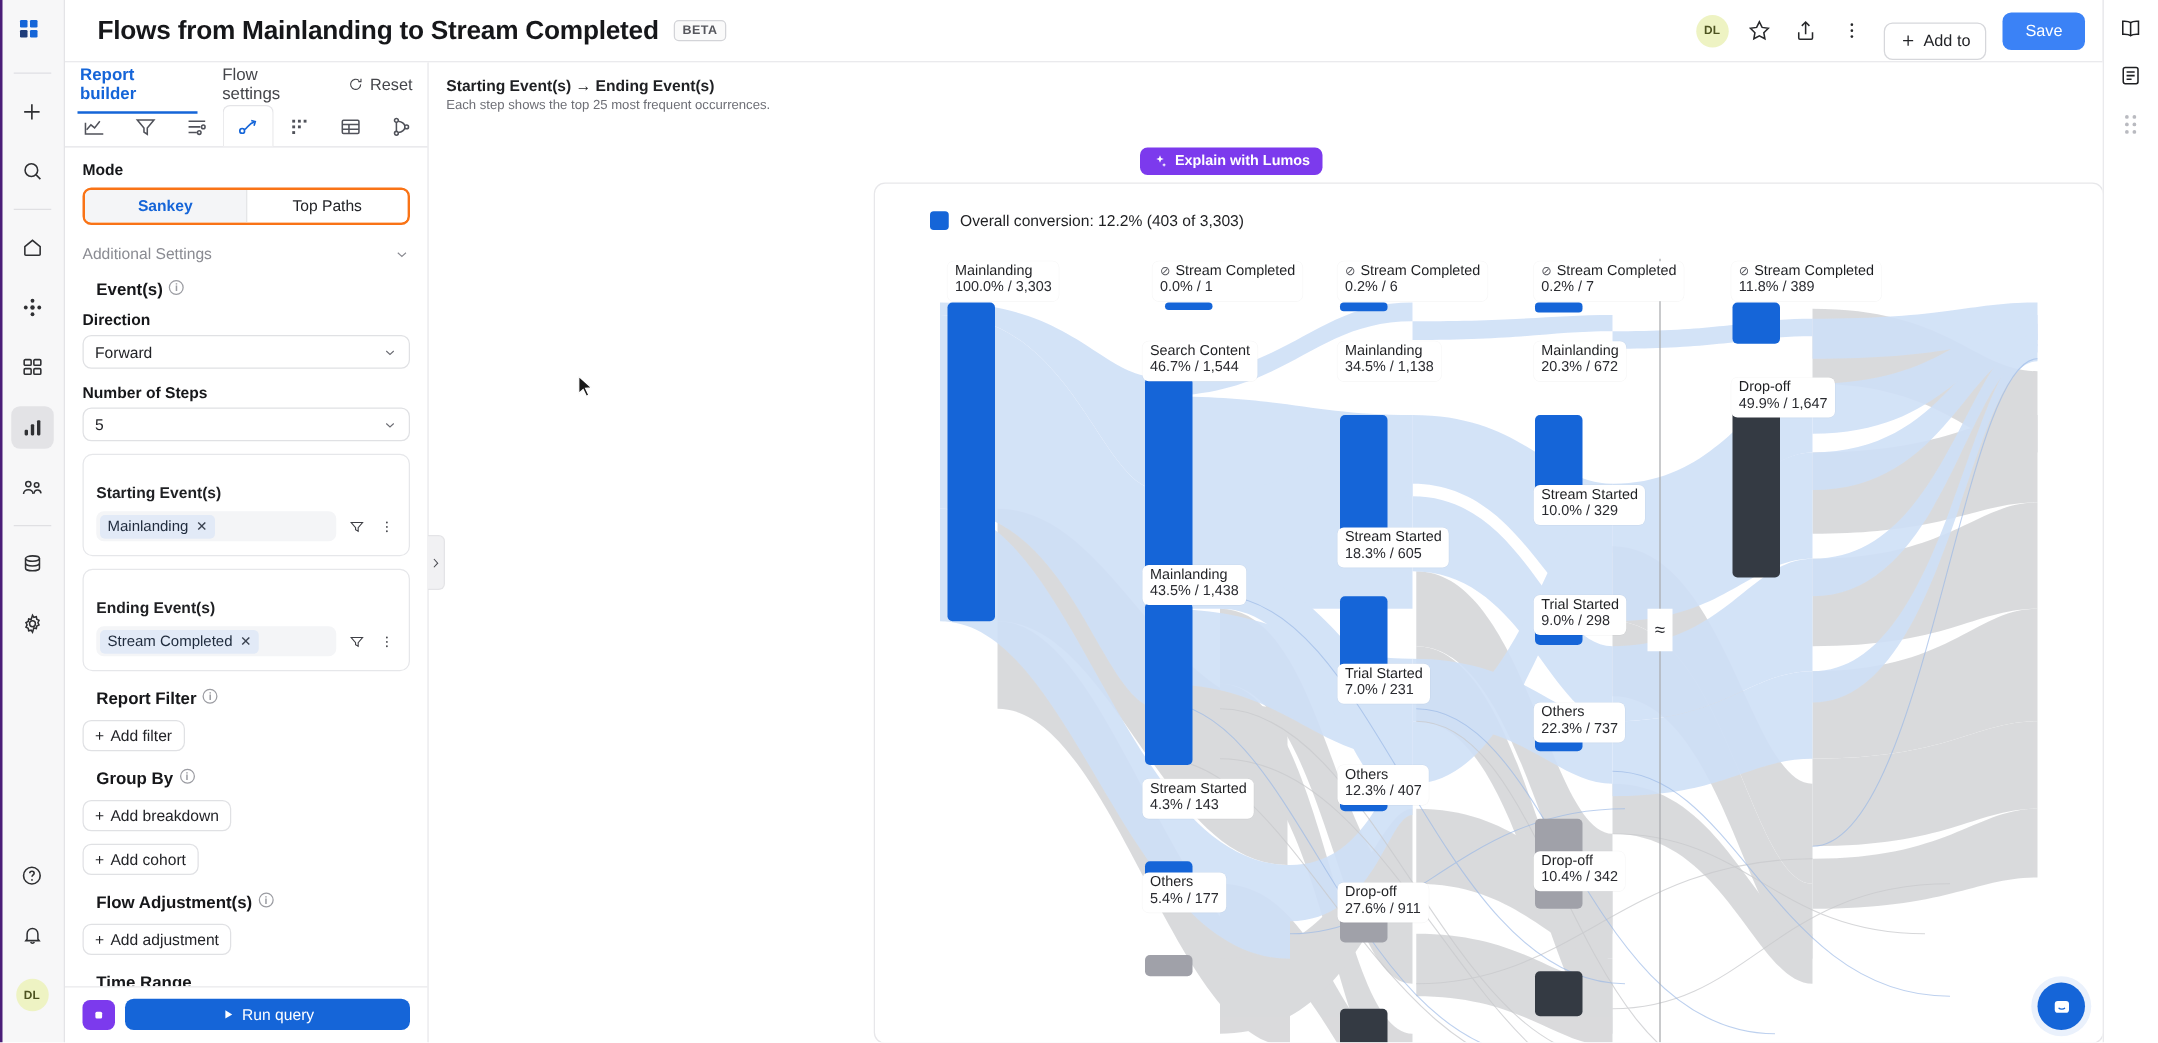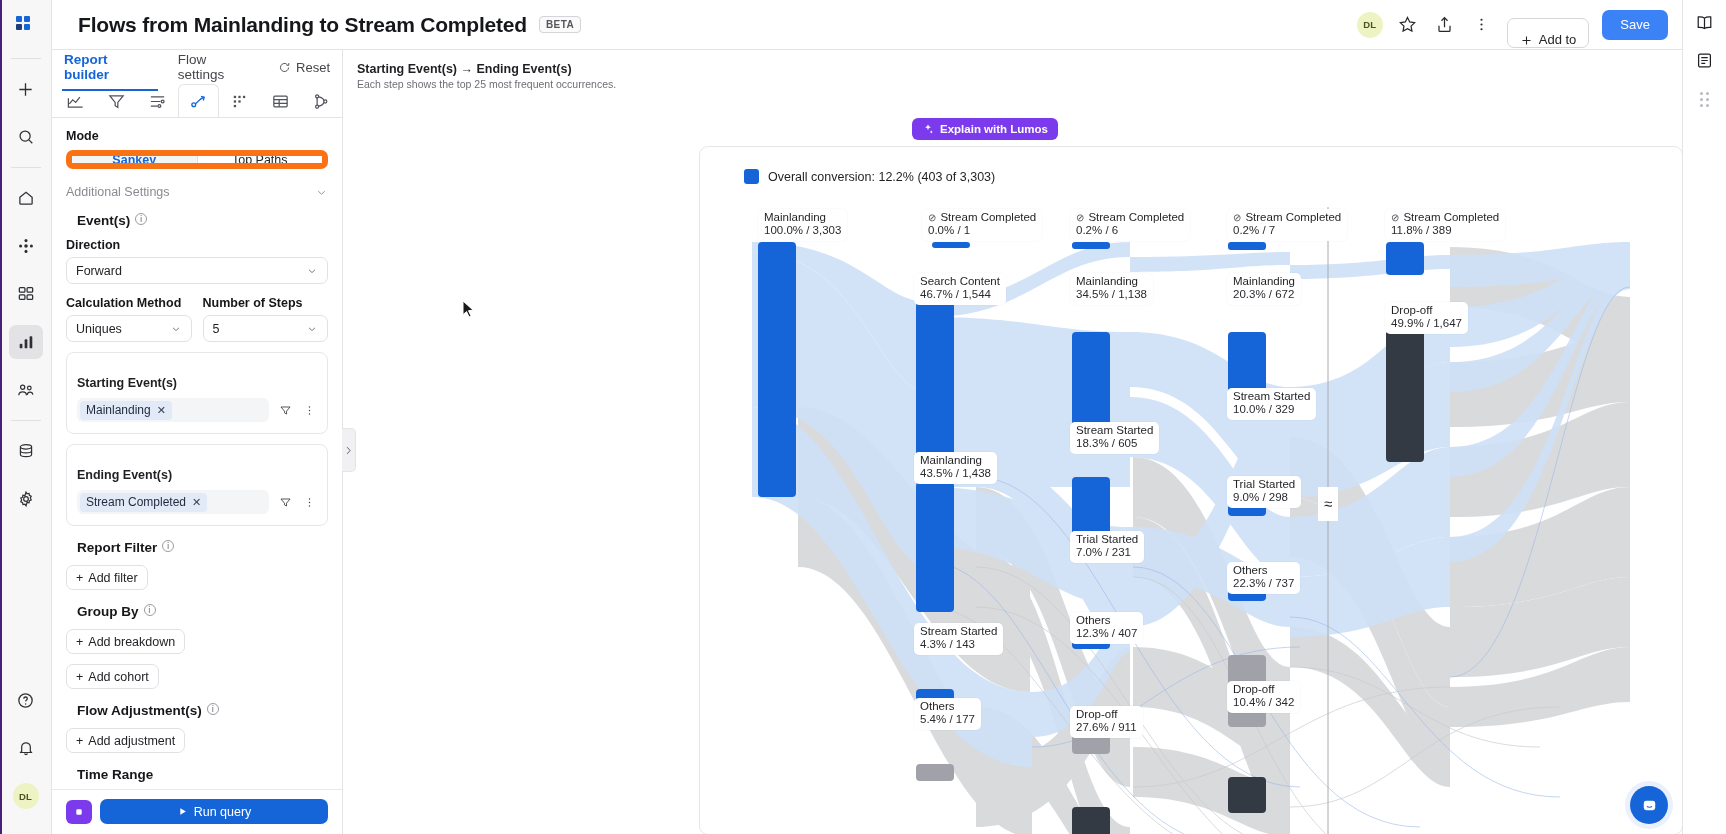--- a/index.html
+++ b/index.html
@@ -46,21 +46,21 @@
   }
   .page-title{ font-size:21px; font-weight:700; letter-spacing:-.2px; color:#16171a; white-space:nowrap; }
   .beta{
     border:1px solid #d3d4d8; border-radius:4px; font-size:10px; font-weight:700;
     color:#55565c; padding:2px 6px; letter-spacing:.4px; background:#fafafa;
   }
   .topbar-right{ margin-left:auto; display:flex; align-items:center; gap:13px; }
   .icon-btn{ width:24px;height:24px;display:flex;align-items:center;justify-content:center;cursor:pointer;color:#27282b; }
   .btn-addto{
     border:1px solid #d6d7db; border-radius:7px; height:30px; padding:0 12px;
-    display:flex;align-items:flex-end;gap:6px;font-size:13px;color:#232428;background:#fff;cursor:pointer;margin-top:16px;
+    display:flex;align-items:center;gap:6px;font-size:13px;color:#232428;background:#fff;cursor:pointer;margin-top:16px;
   }
   .btn-save{
     background:#3b82f6; color:#ffffff; border:none; border-radius:7px; height:30px;
     padding:0 18px; font-size:13px; cursor:pointer; display:flex;align-items:center;
   }
 
   .body-row{ flex:1 1 auto; display:flex; min-height:0; }
 
   
   .panel{
@@ -80,21 +80,21 @@
   }
   .viz.active{
     color:#1565d8; background:#fff; border-color:#e4e4e7;
     border-top-left-radius:6px;border-top-right-radius:6px;
     position:relative; z-index:2; margin-bottom:-1px;
   }
 
   .panel-scroll{ flex:1 1 auto; overflow:hidden; padding:0 14px; min-height:0; }
   .sec-label{ font-size:12.5px; font-weight:700; color:#16171a; margin:11px 0 7px; }
   .seg{
-    display:flex; border:6px solid #f97316; border-radius:7px; overflow:hidden; height:19px;
+    display:flex; border:2px solid #f97316; border-radius:7px; overflow:hidden; height:30px;
   }
   .seg div{ flex:1; display:flex;align-items:center;justify-content:center; font-size:12.5px; cursor:pointer; background:#fff;color:#232428; }
   .seg div.on{ background:#f4f5f7; color:#1565d8; font-weight:600; border-right:1px solid #e0e1e4; }
 
   .collapse-row{
     display:flex;align-items:center;justify-content:space-between; margin:16px 0 4px;
     font-size:12.5px; color:#8a8b92; cursor:pointer;
   }
   .hdr{ display:flex;align-items:flex-start;gap:5px; font-size:13.5px;font-weight:700;color:#16171a; margin:14px 11px 6px; }
   .info{ width:12px;height:12px;border:1px solid #9b9ca2;border-radius:50%;font-size:8.5px;line-height:11px;text-align:center;color:#9b9ca2; font-weight:700; }
@@ -405,29 +405,20 @@
 
           <div class="sub">Direction</div>
           <div class="select">
             <span>Forward</span>
             <svg class="chev" width="12" height="12" viewBox="0 0 20 20" fill="none" stroke="currentColor" stroke-width="1.5">
                 <path d="M5 8l5 4.6L15 8"></path>
               </svg>
           </div>
 
           <div class="row2" style="margin-top:2px">
-            <div>
-              <div class="sub">Calculation Method</div>
-              <div class="select">
-                <span>Uniques</span>
-                <svg class="chev" width="12" height="12" viewBox="0 0 20 20" fill="none" stroke="currentColor" stroke-width="1.5">
-                    <path d="M5 8l5 4.6L15 8"></path>
-                  </svg>
-              </div>
-            </div>
             <div>
               <div class="sub">Number of Steps</div>
               <div class="select">
                 <span>5</span>
                 <svg class="chev" width="12" height="12" viewBox="0 0 20 20" fill="none" stroke="currentColor" stroke-width="1.5">
                     <path d="M5 8l5 4.6L15 8"></path>
                   </svg>
               </div>
             </div>
           </div>

